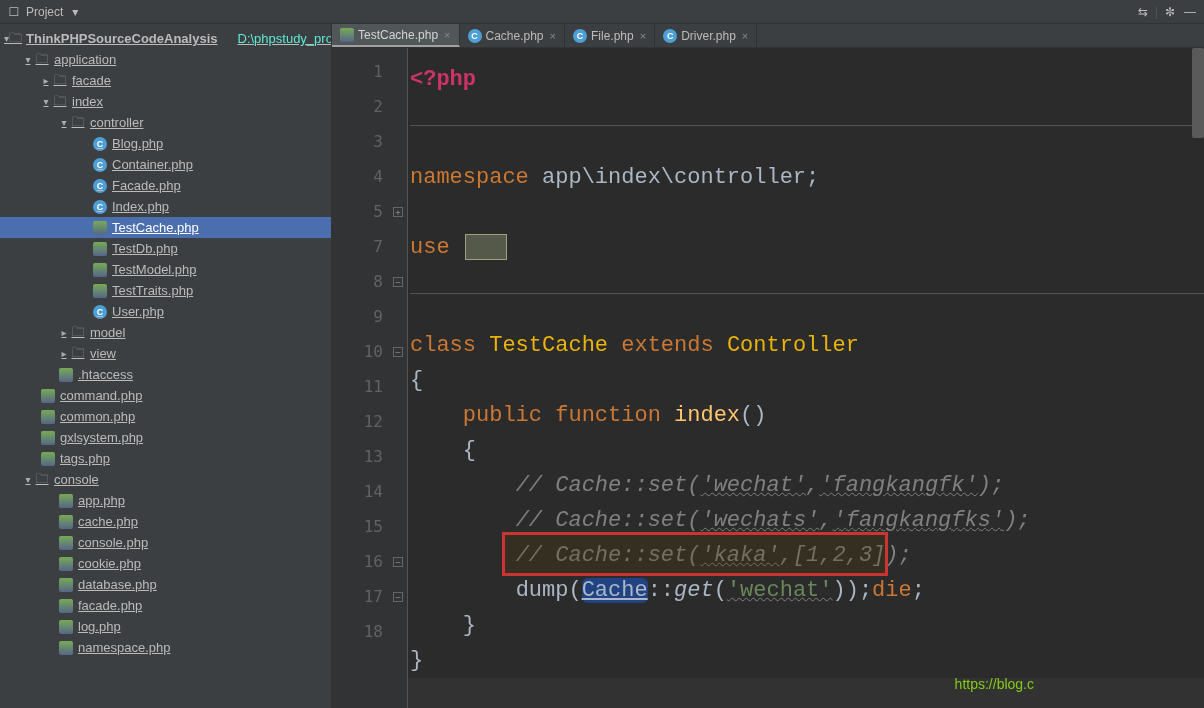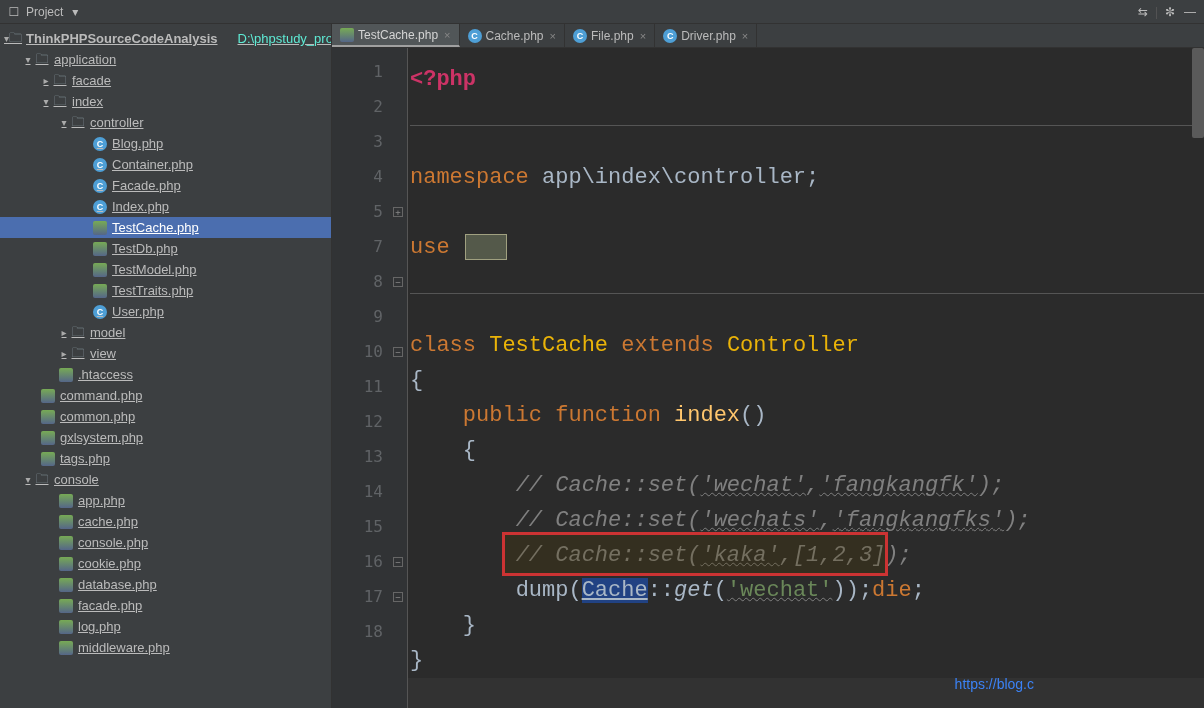--- a/index.html
+++ b/index.html
@@ -101,22 +101,22 @@
 .k-php { color: #cc3366; font-weight: bold;}
 .k-ital { font-style: italic; }
 .wavy { text-decoration: underline wavy #808080; text-decoration-thickness:1px;}
 .usebox { display:inline-block; width:42px; height:26px; background:#54594a; border:1px solid #a0a080; vertical-align:middle; margin-left:2px;}
 .hr-sep { border-top: 1px solid #555; margin: 0 0 0 0;}
 .hl-box { position:absolute; border: 3px solid #c33; background: rgba(80,60,0,0.25); pointer-events:none;}
 .cur-line { background: #323232; }
 .badge-php { display:inline-block; width:14px; height:14px; border-radius:2px; background:linear-gradient(#7a5, #568); }
 .badge-c { display:inline-block; width:14px; height:14px; border-radius:50%; background:#4e9fd6; color:#fff; font-size:9px; line-height:14px; text-align:center; font-weight:bold;}
 .watermark { position:absolute; right: 6px; bottom: 6px; background:#fff; border:1px solid #ccc; padding:4px 8px; font-size:11px; color:#2266cc; border-radius:2px;}
-.blogtxt { position:absolute; right: 170px; bottom: 16px; color:#3b82f6; font-size:14px;}
-.sel-word { background: #214283; }
+.blogtxt { position:absolute; right: 170px; bottom: 16px; color:#84cc16; font-size:14px;}
+.sel-word { background: #214283; border-radius: 6px; }
 .folder-icon::before{content:"🗀"; color:#87939a; font-size:13px;}
 .scroll-thumb { position:absolute; right:0; top:0; width:12px; height:90px; background:#5a5a5a; border-radius:2px;}
 </style>
 </head>
 <body>
 
 <div class="toolbar">
   <span class="tool-icon">☐</span>
   <span class="label">Project</span>
   <span class="tool-icon">▾</span>
@@ -294,21 +294,21 @@
       <div class="tree-item" style="padding-left:58px">
           <span class="icon">
             <span class="badge-php"></span>
           </span>
           <span>log.php</span>
         </div>
       <div class="tree-item" style="padding-left:58px">
           <span class="icon">
             <span class="badge-php"></span>
           </span>
-          <span>middleware.php</span>
+          <span>namespace.php</span>
         </div>
     </div>
   </div>
 
   <div class="editor-area">
     <div class="tabs">
       <div class="tab active">
           <span class="badge-php"></span>
           <span>TestCache.php</span>
           <span class="close">×</span>

